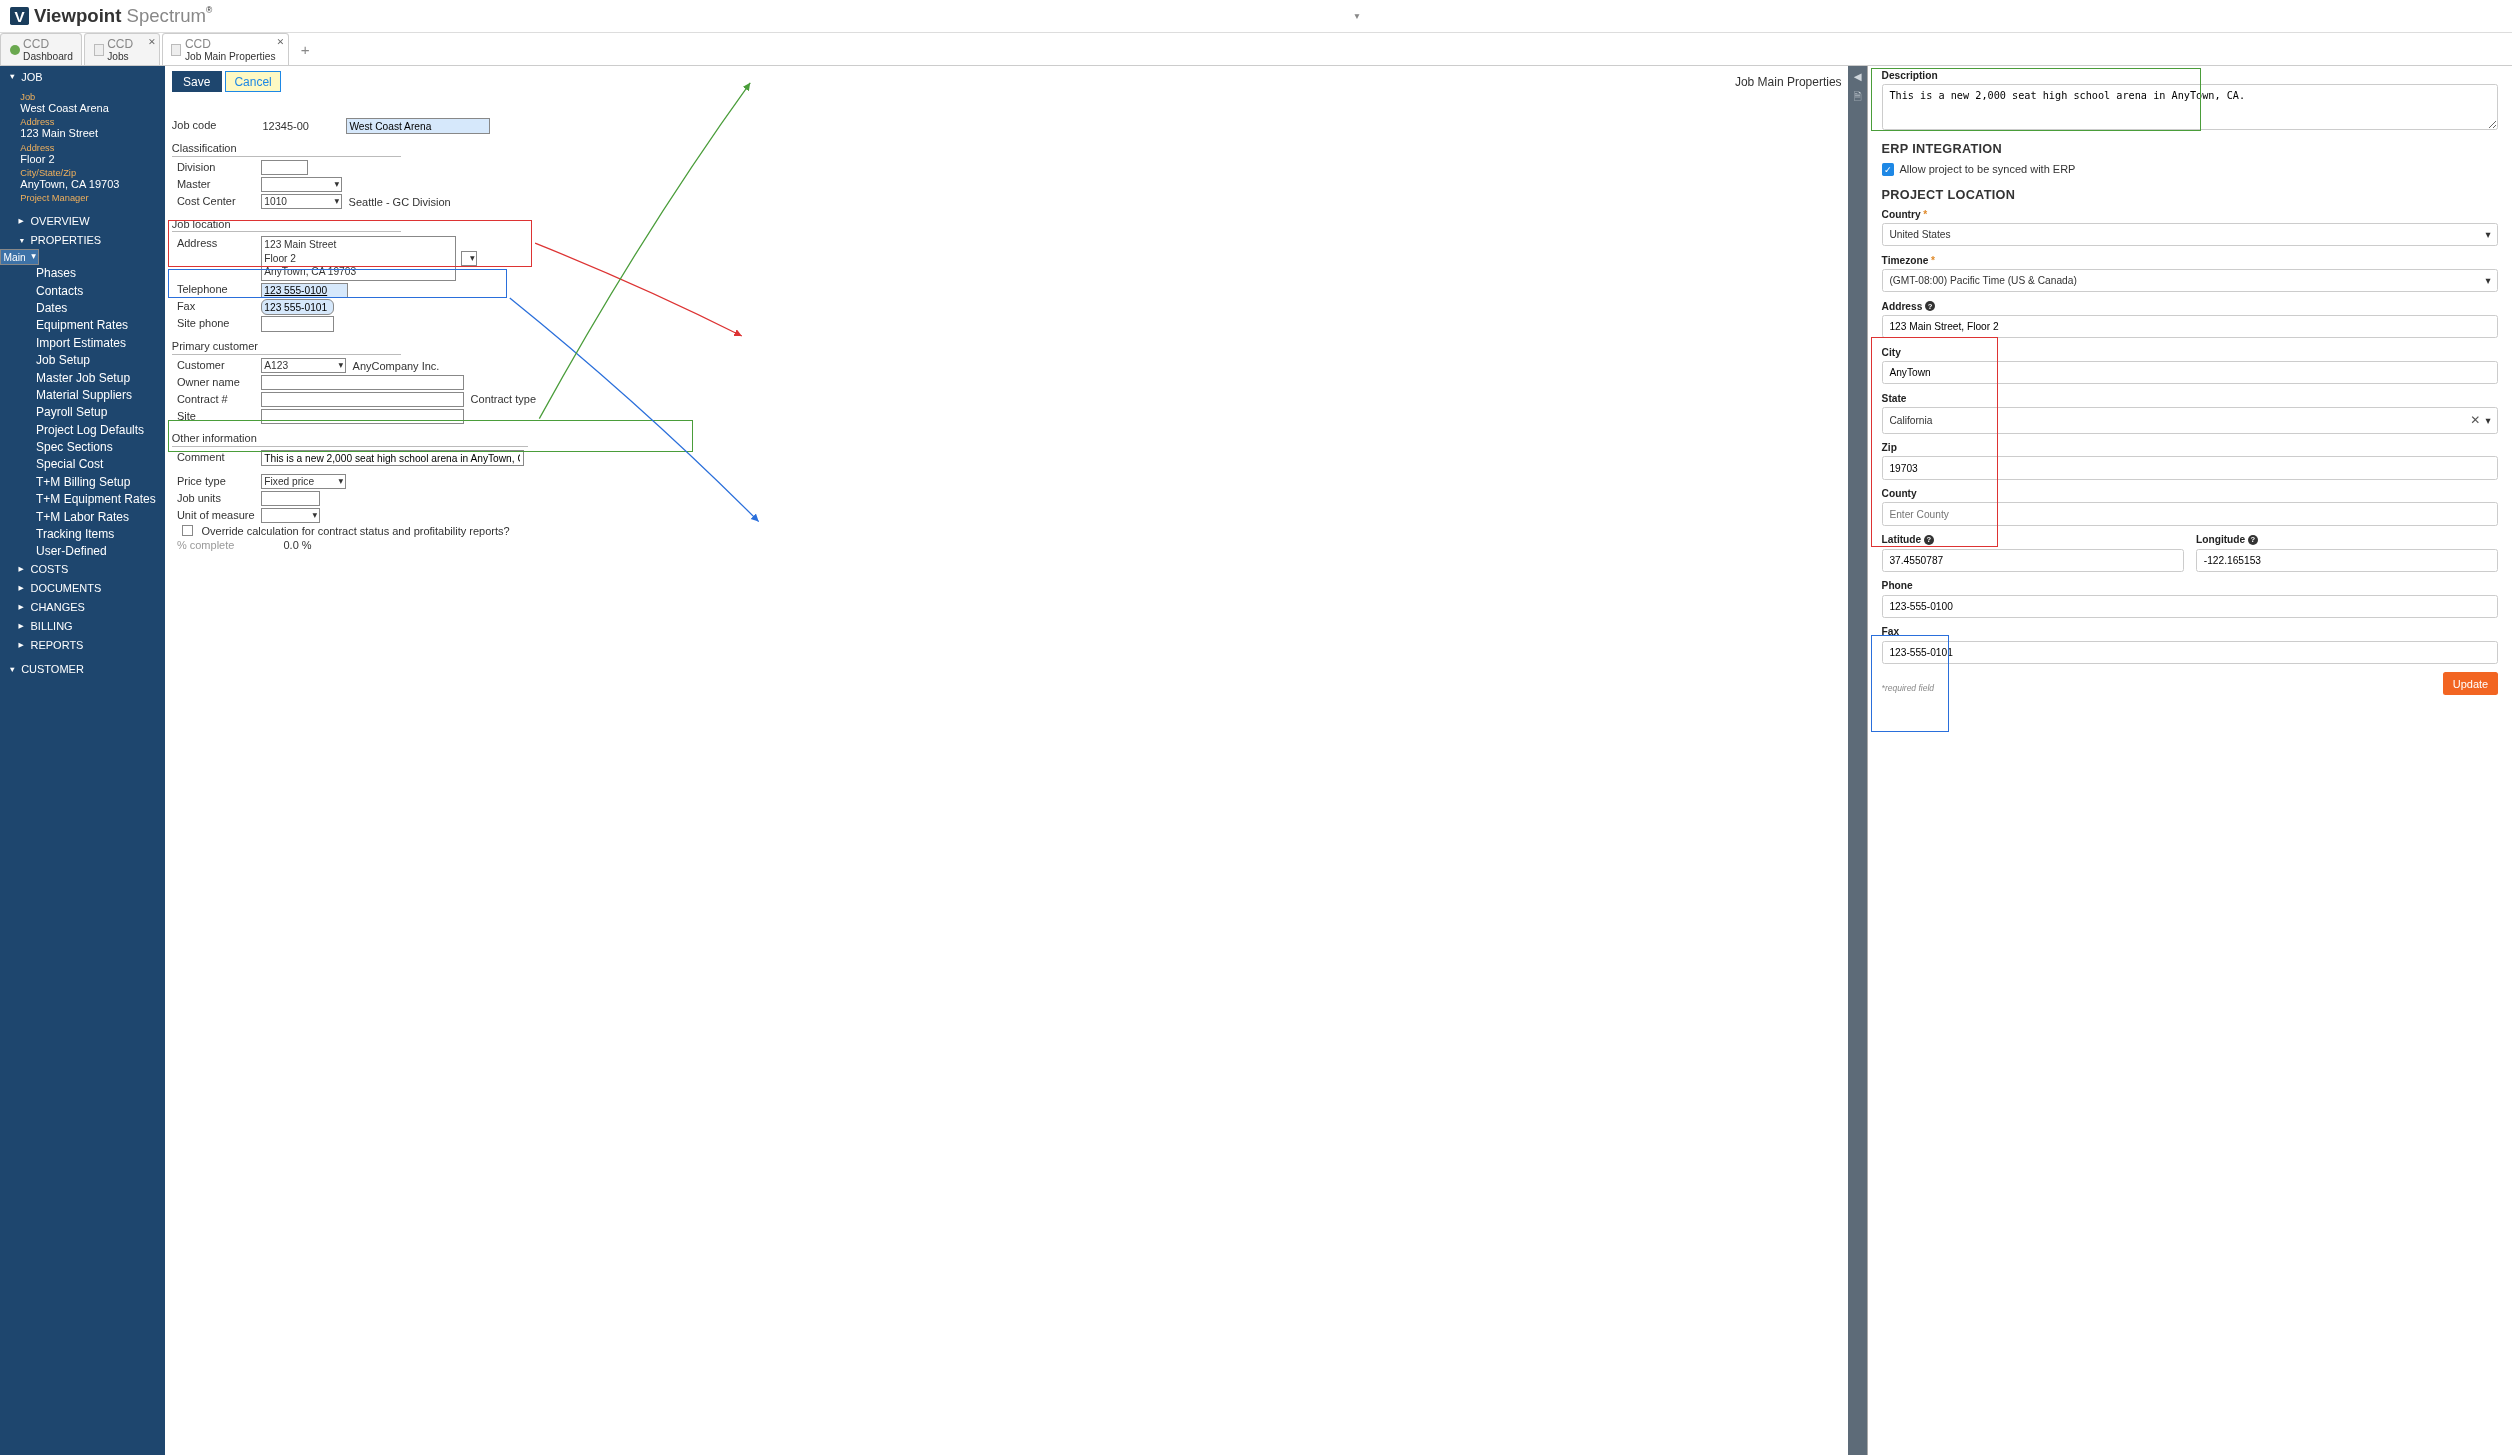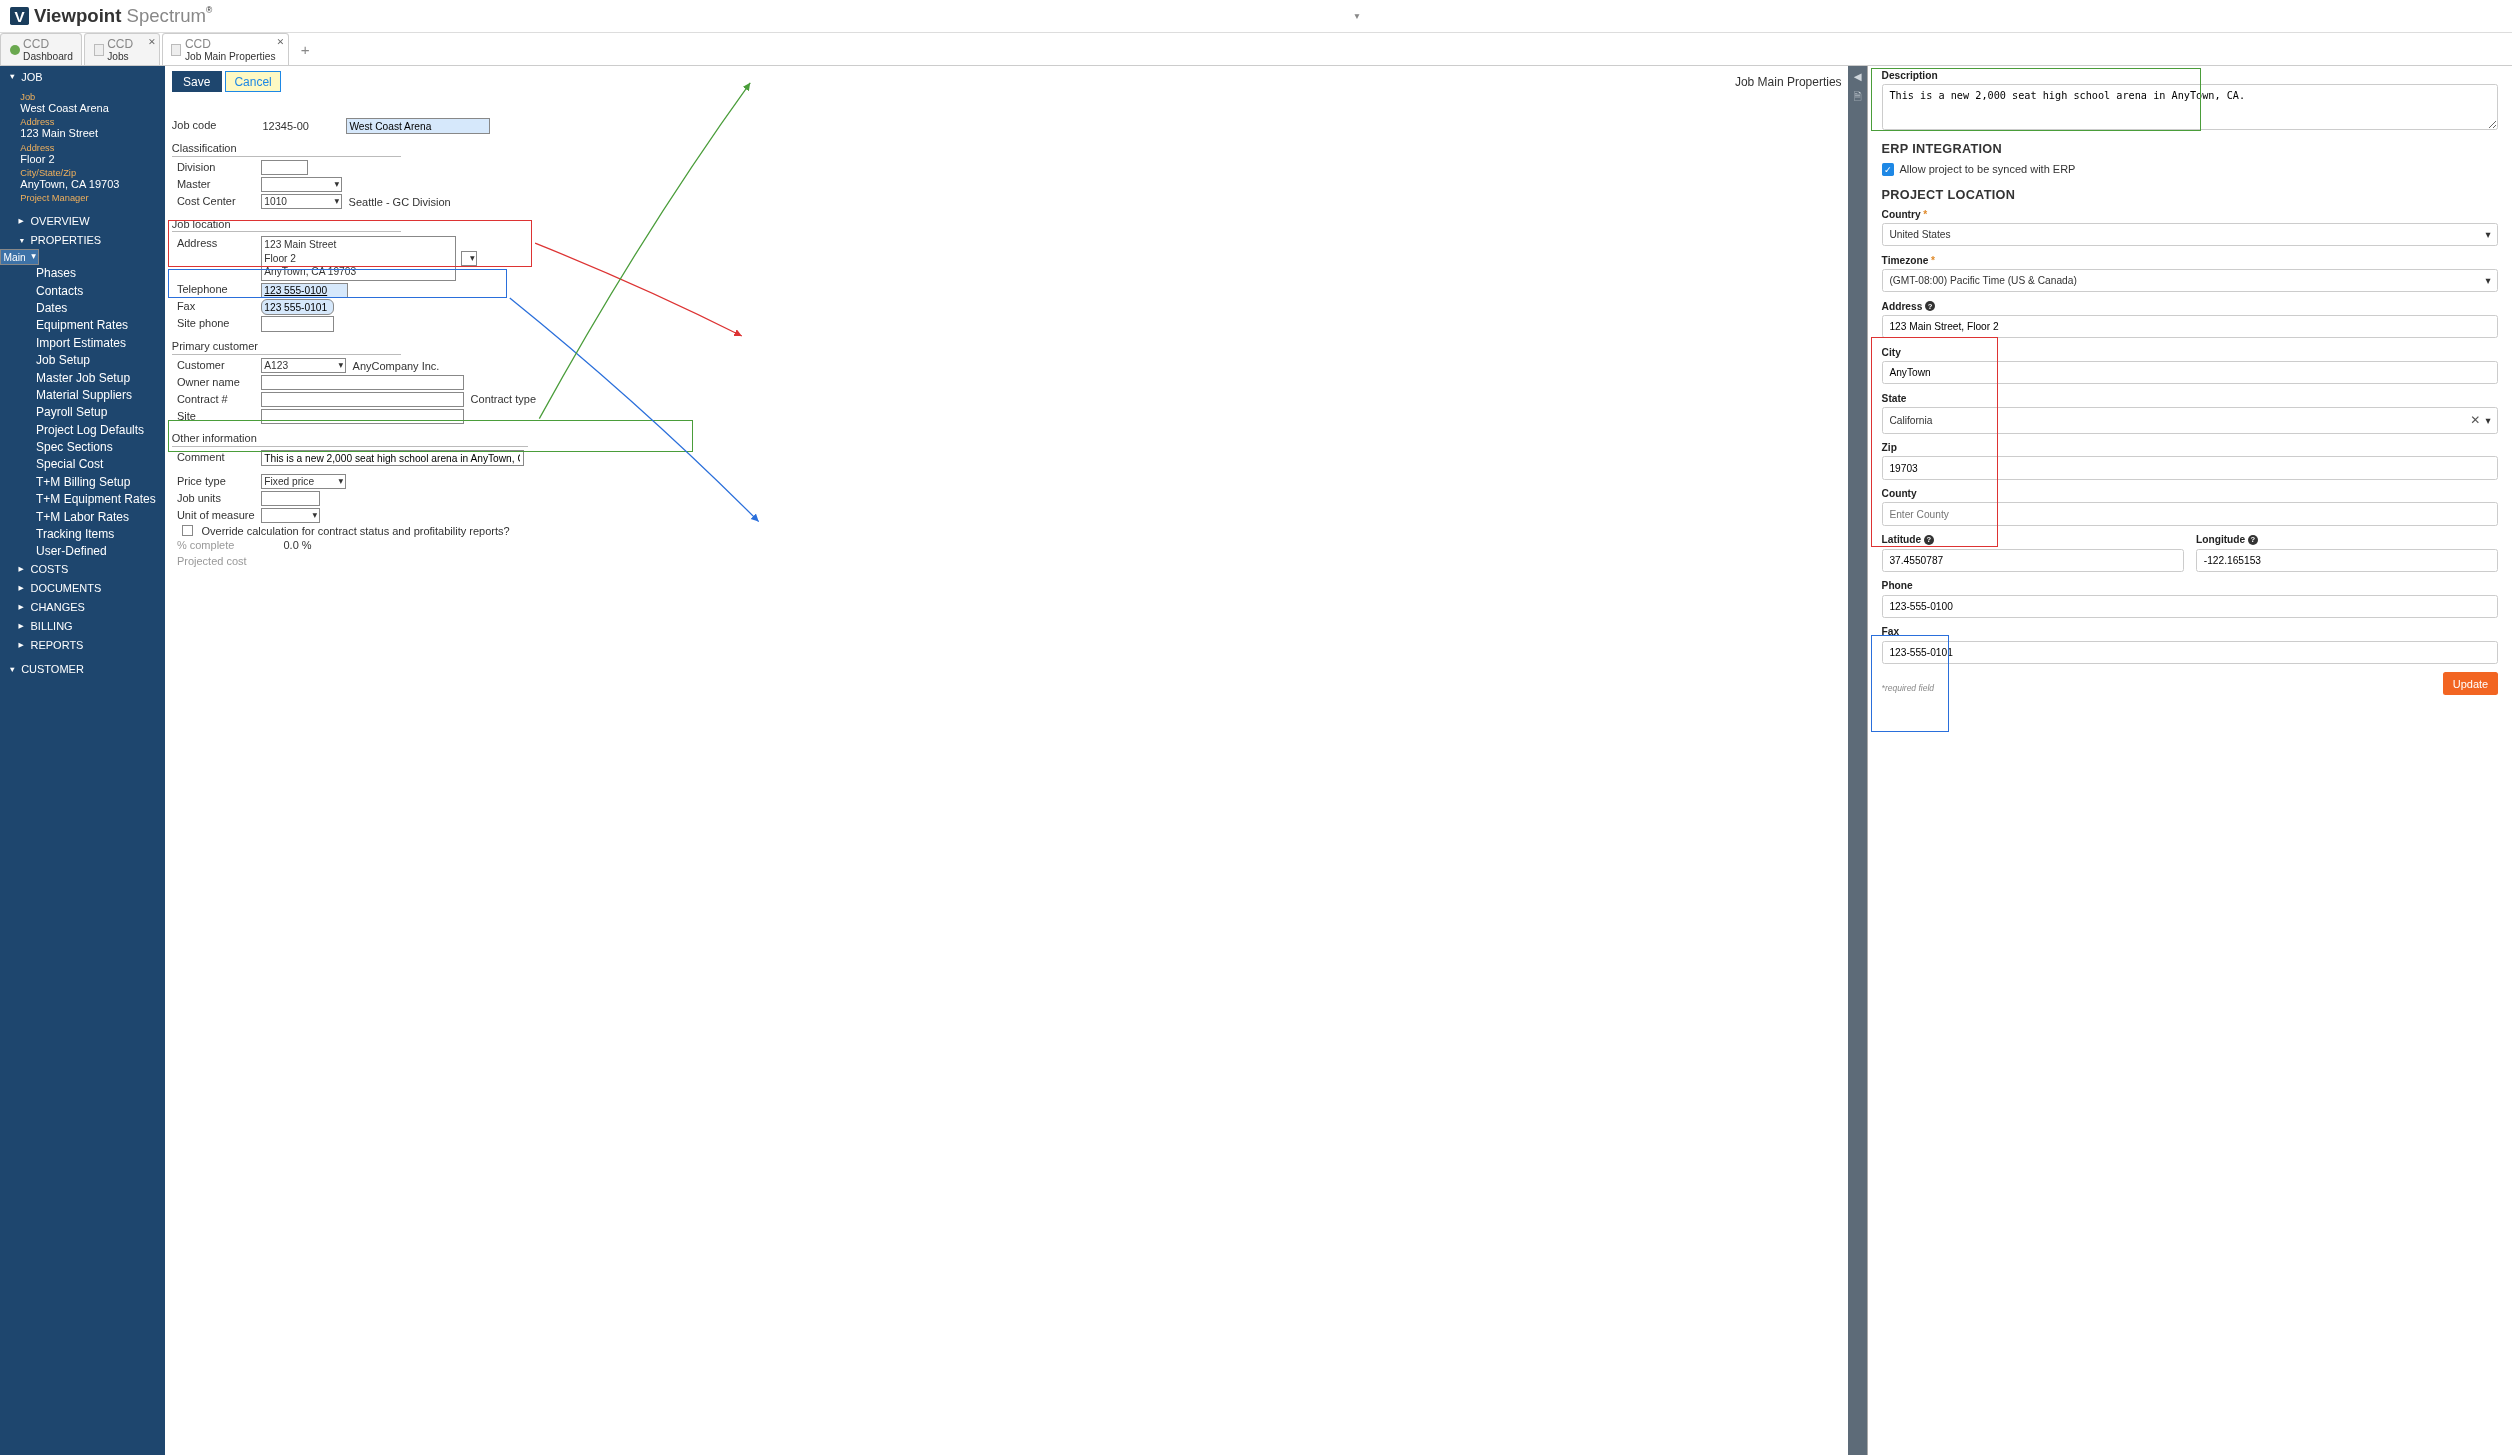--- a/index.html
+++ b/index.html
@@ -345,23 +345,20 @@
                 <span class="checkbox"></span>
                 <span>Override calculation for contract status and profitability reports?</span>
               </div>
             </div>
           <div class="frow">
               <div class="flabel sub" style="width:110px;"><span class="dim">% complete</span></div>
               <div class="fval">
                 <span class="static-val">0.0 %</span>
               </div>
             </div>
-          <div class="frow">
-              <div class="flabel sub" style="width:110px;"><span class="dim">Projected cost</span></div>
-            </div>
         </div>
 
         <div class="annot red1"></div>
         <div class="annot blue1"></div>
         <div class="annot green1"></div>
 
         <svg class="arrow-layer" viewBox="0 0 1988 1645.92" width="1684" height="1394">
           <defs>
             <marker id="ar" markerWidth="8" markerHeight="8" refX="6" refY="3" orient="auto">
                 <path d="M0,0 L6,3 L0,6 Z" fill="currentColor"></path>

